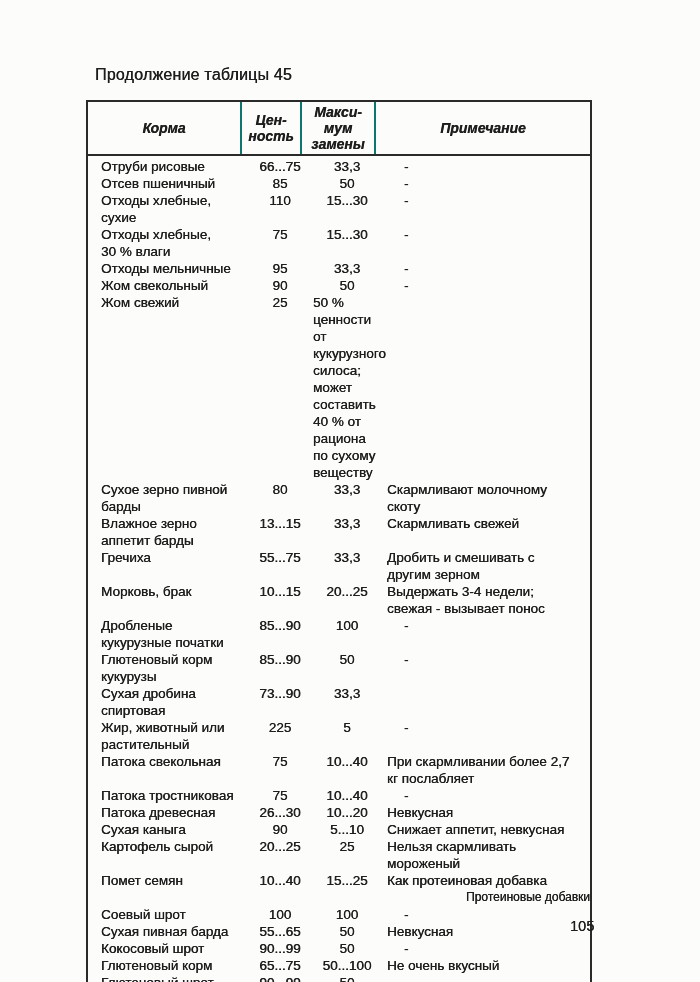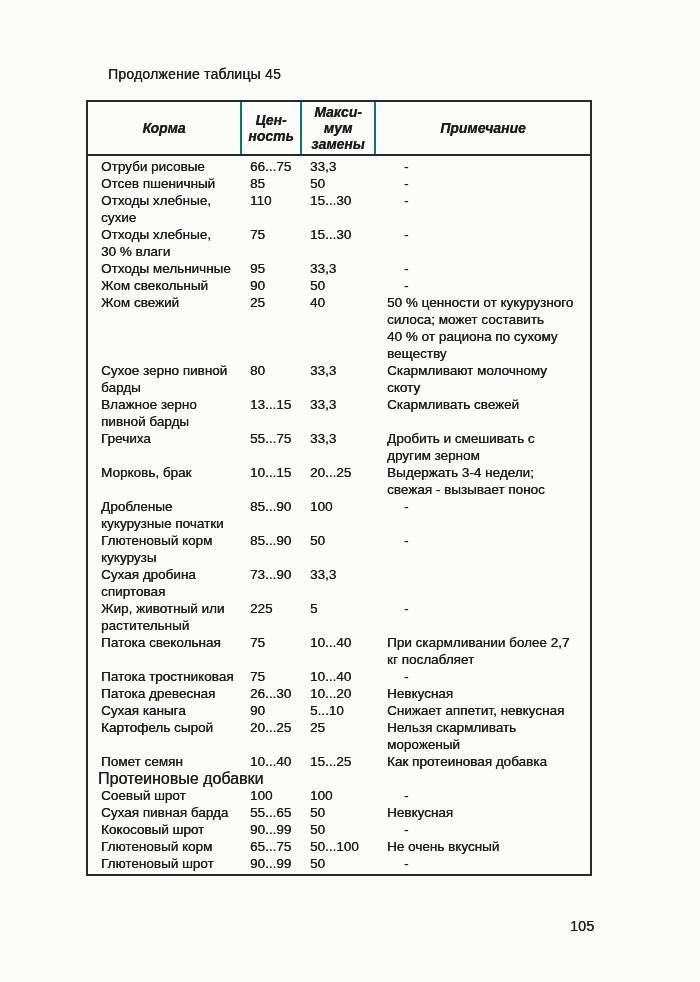--- a/index.html
+++ b/index.html
@@ -12,23 +12,23 @@
   .page {
     position: relative;
     width: 700px;
     height: 982px;
     background: #fcfcfa;
     overflow: hidden;
     text-shadow: 0.3px 0 0 currentColor; 
   }
   .doc-title {
     position: absolute;
-    left: 108px;
+    left: 95px;
     top: 66px;
-    font-size: 14px;
+    font-size: 16px;
     letter-spacing: 0.2px;
   }
   .doc-table {
     position: absolute;
     left: 86px;
     top: 100px;
     width: 502px;
     border: 2px solid #2a2a2a;
     background: #fcfcfa;
   }
@@ -53,27 +53,27 @@
   .th + .th { border-left: 2px solid #0f766e; }
   .tbody { padding: 2px 0 2px 0; margin-left: 10px; }
   .row {
     display: grid;
     grid-template-columns: 152px 60px 74px 1fr;
     font-size: 13.5px;
     line-height: 17px;
   }
   .cell { white-space: pre-line; }
   .cell.feed { padding-left: 3px; }
-  .cell.value, .cell.max { text-align: left; }
+  .cell.value, .cell.max { text-align: center; }
   .cell.note { padding-left: 3px; padding-right: 2px; }
   .cell.note.dash { padding-left: 20px; }
   .section-row {
-    font-size: 16px;
+    font-size: 12px;
     line-height: 17px;
-    text-align: left;
+    text-align: right;
   }
   .page-number {
     position: absolute;
     left: 570px;
     top: 918px;
     font-size: 14.5px;
   }
 </style>
 </head>
 <body>
@@ -127,37 +127,36 @@
         </div>
         <div class="row">
           <div class="cell feed">Жом свекольный</div>
           <div class="cell value">90</div>
           <div class="cell max">50</div>
           <div class="cell note dash">-</div>
         </div>
         <div class="row">
           <div class="cell feed">Жом свежий</div>
           <div class="cell value">25</div>
-          <div class="cell max">40</div>
           <div class="cell note">50 % ценности от кукурузного
 силоса; может составить
 40 % от рациона по сухому
 веществу</div>
         </div>
         <div class="row">
           <div class="cell feed">Сухое зерно пивной
 барды</div>
           <div class="cell value">80</div>
           <div class="cell max">33,3</div>
           <div class="cell note">Скармливают молочному
 скоту</div>
         </div>
         <div class="row">
           <div class="cell feed">Влажное зерно
-пивной барды</div>
+аппетит барды</div>
           <div class="cell value">13...15</div>
           <div class="cell max">33,3</div>
           <div class="cell note">Скармливать свежей</div>
         </div>
         <div class="row">
           <div class="cell feed">Гречиха</div>
           <div class="cell value">55...75</div>
           <div class="cell max">33,3</div>
           <div class="cell note">Дробить и смешивать с
 другим зерном</div>

